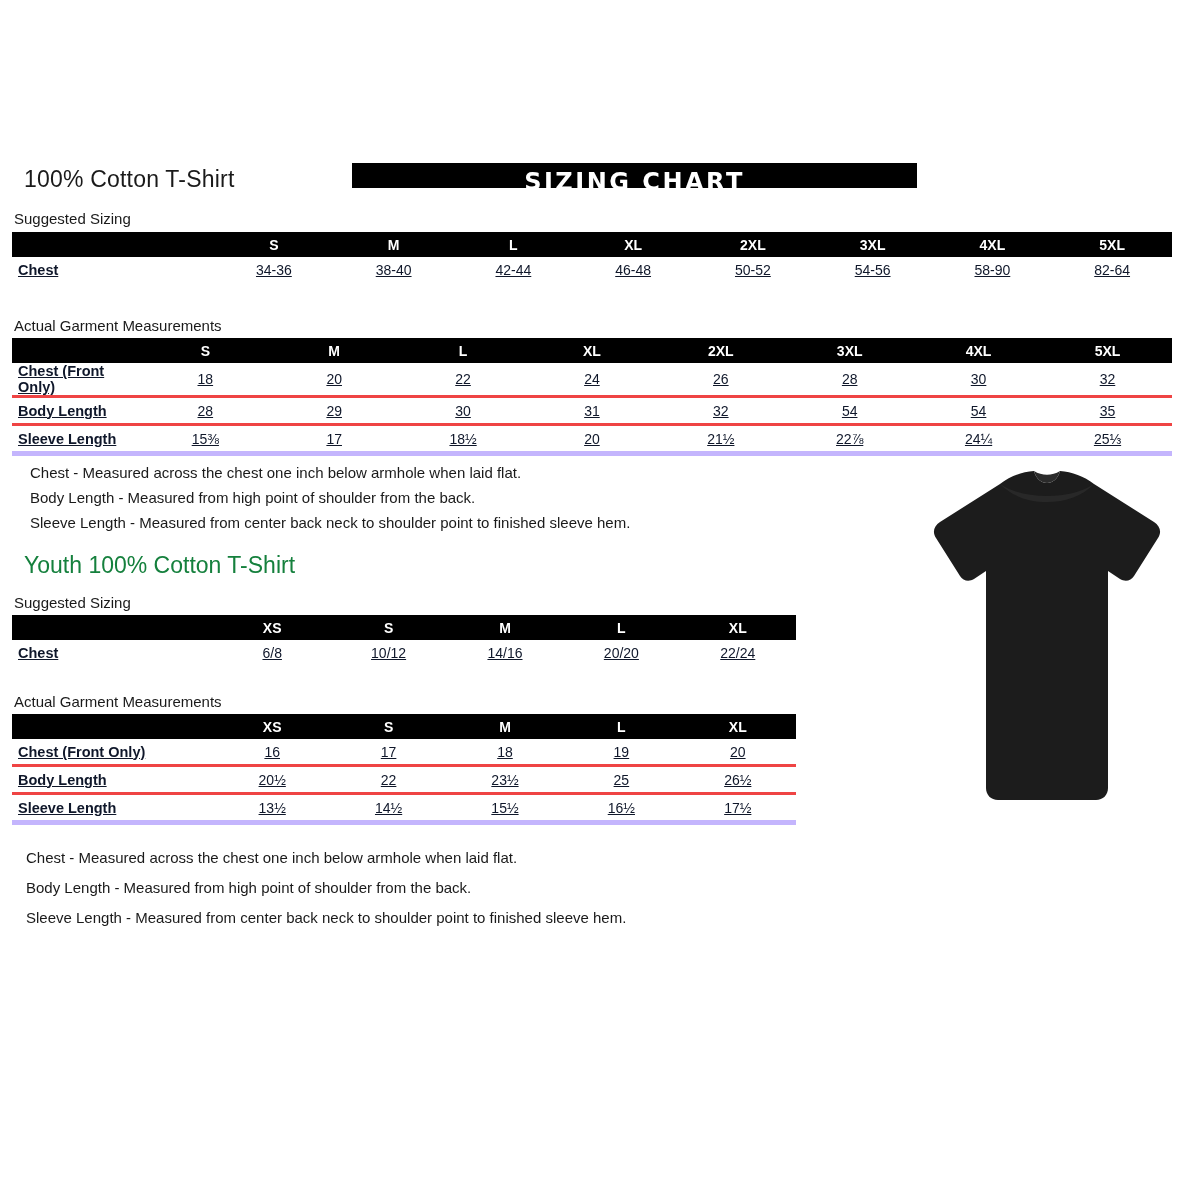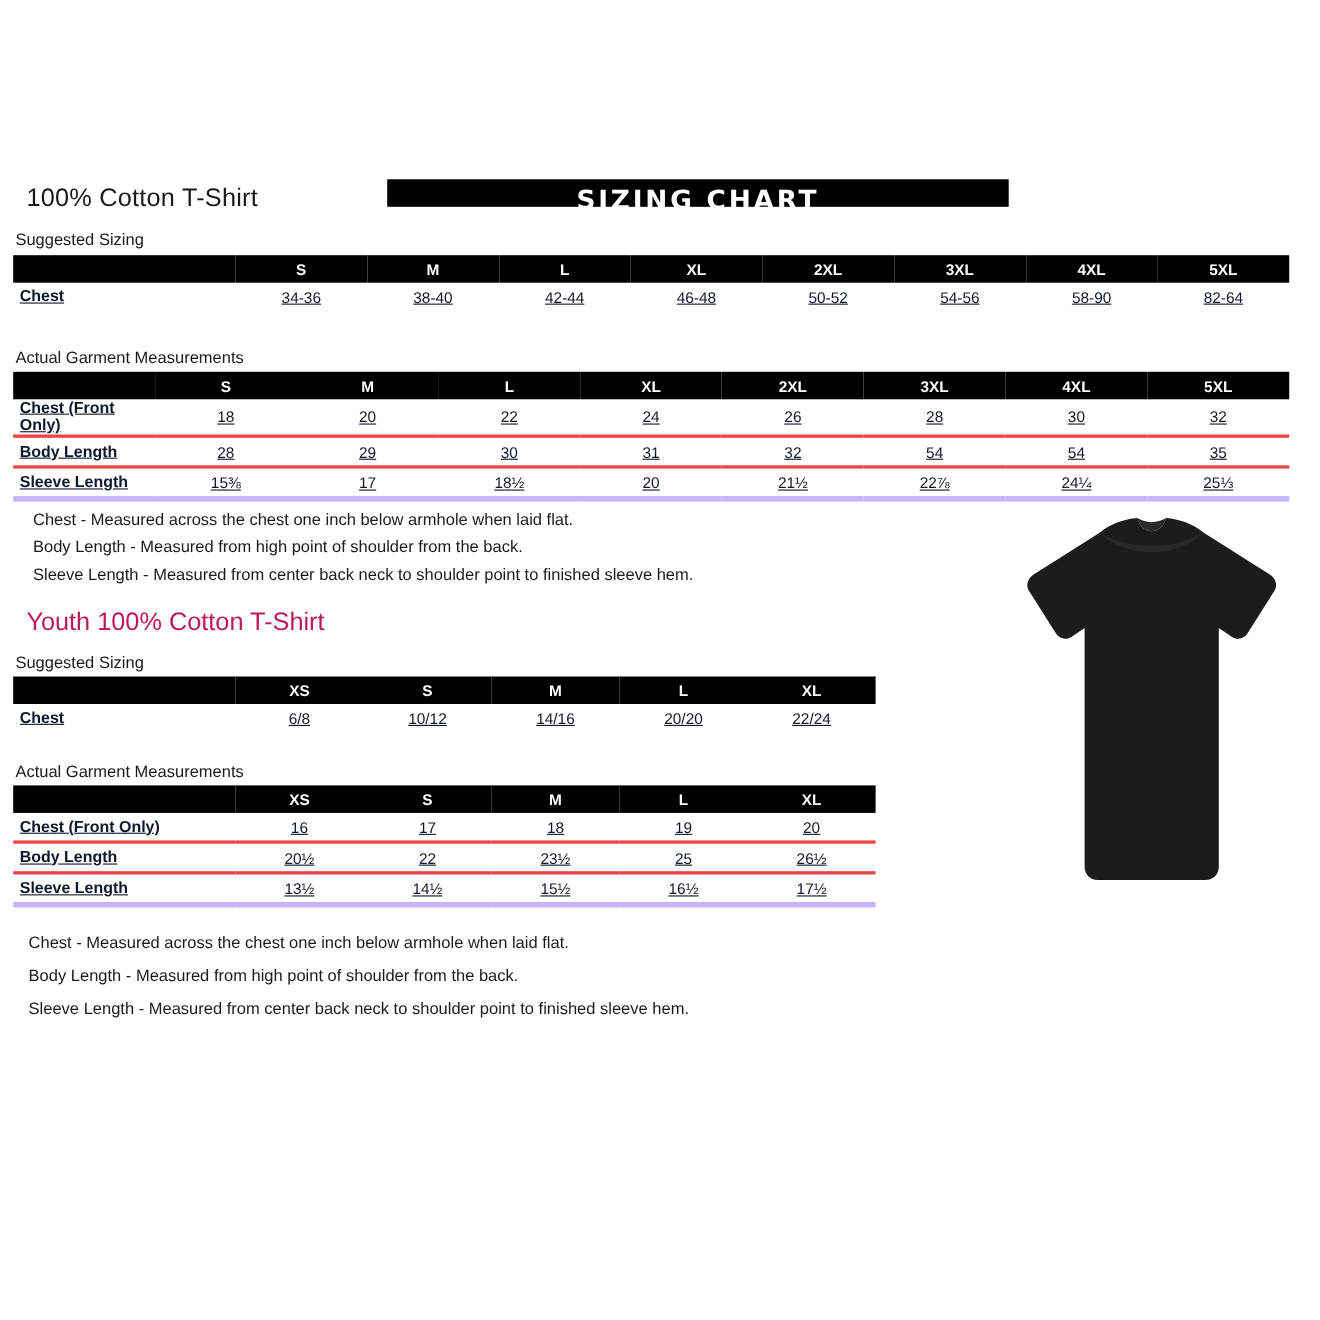--- a/index.html
+++ b/index.html
@@ -65,21 +65,21 @@
     top: 317px;
     font-size: 15px;
     color: #1a1a1a;
   }
   .youth-title {
     position: absolute;
     left: 12px;
     top: 552px;
     font-size: 23px;
     font-weight: 400;
-    color: #be185d;
+    color: #15803d;
     white-space: nowrap;
   }
   .label-suggested-2 {
     position: absolute;
     left: 2px;
     top: 594px;
     font-size: 15px;
     color: #1a1a1a;
   }
   .label-actual-2 {

